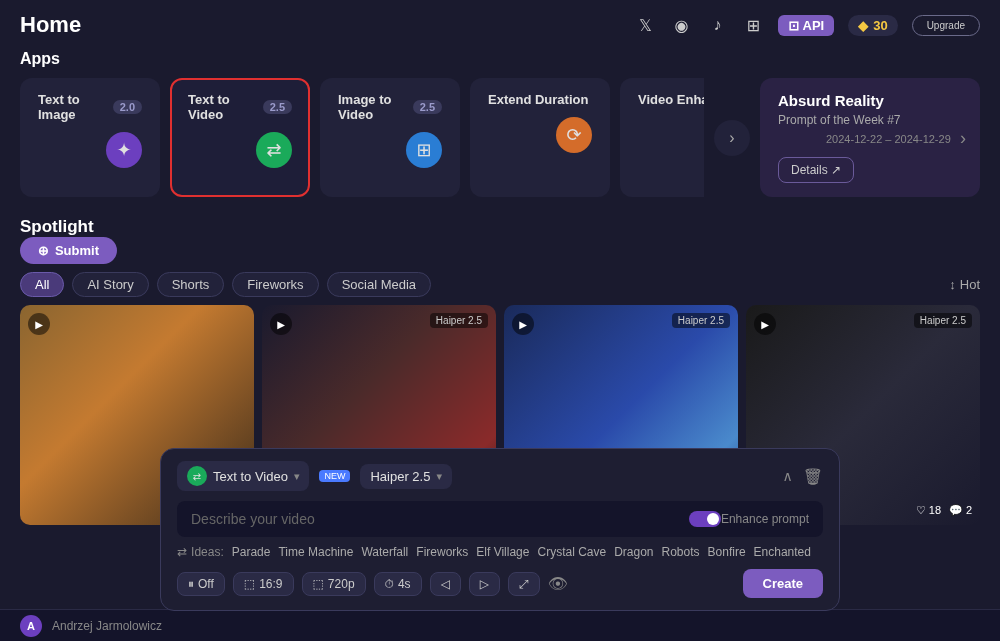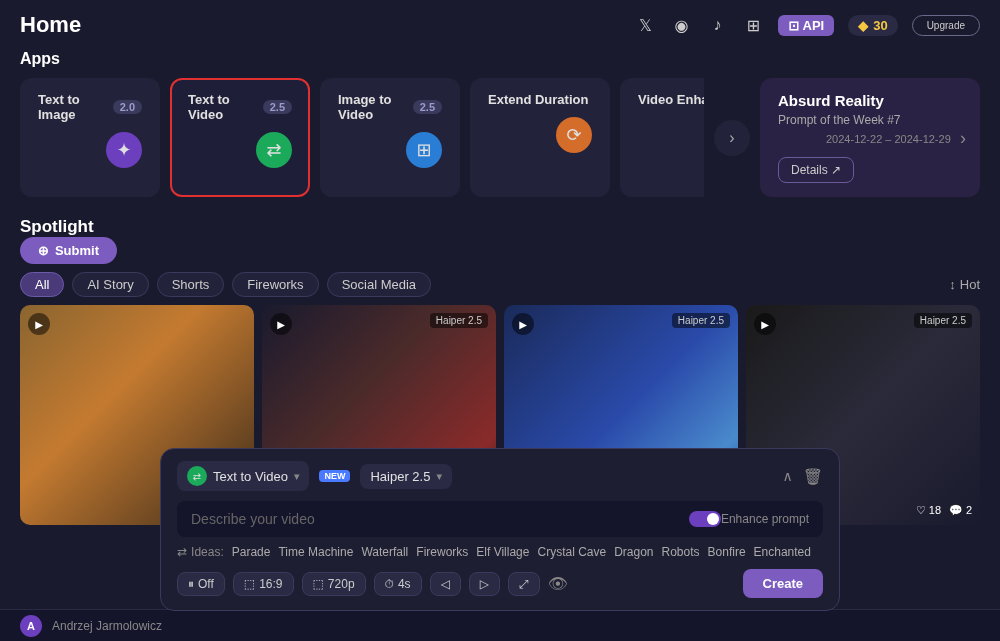--- a/index.html
+++ b/index.html
@@ -354,21 +354,21 @@
       align-items: center;
       justify-content: center;
       font-size: 10px;
     }
     .new-badge {
       background: #4a7aff;
       color: #fff;
       font-size: 9px;
       border-radius: 4px;
       padding: 1px 5px;
-      font-weight: 700;
+      font-weight: 400;
     }
     .model-selector {
       display: flex;
       align-items: center;
       gap: 6px;
       background: #2a2a45;
       border-radius: 8px;
       padding: 5px 10px;
       cursor: pointer;
       font-size: 13px;

